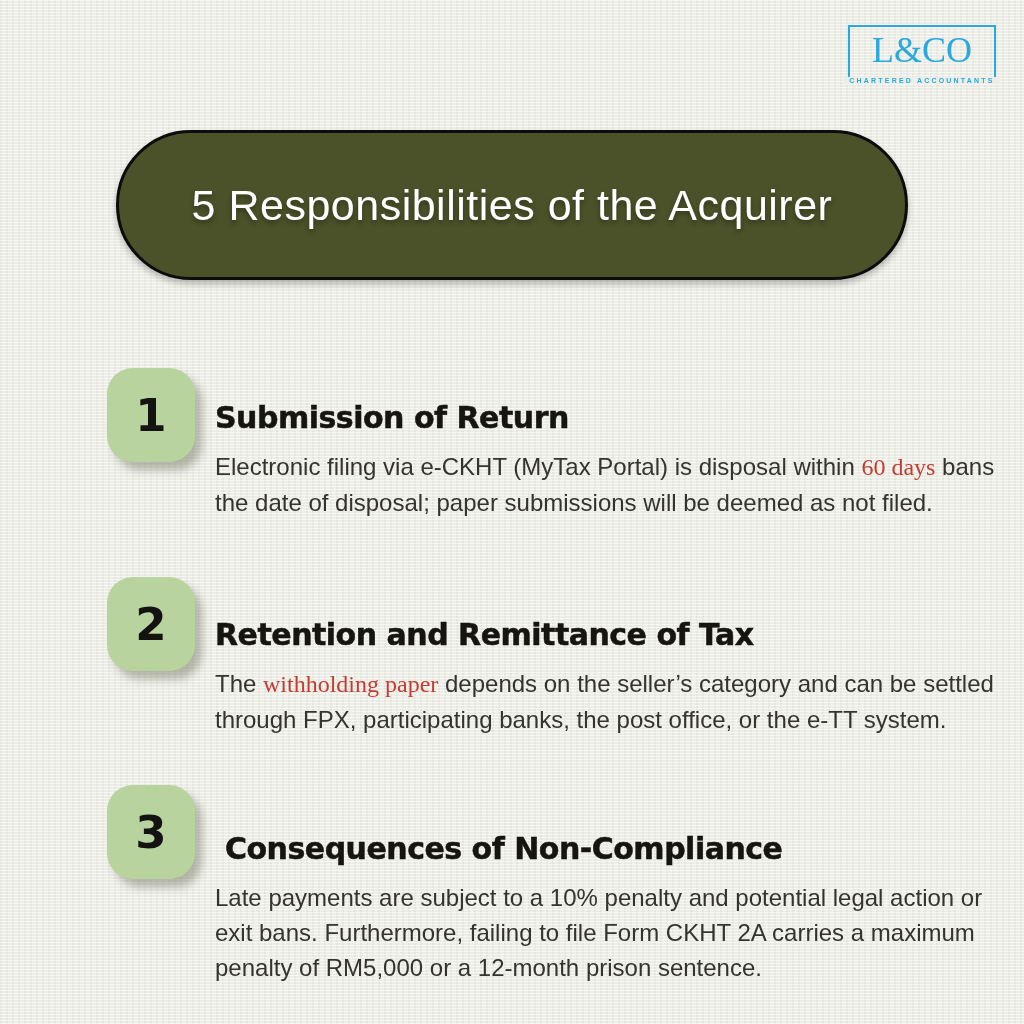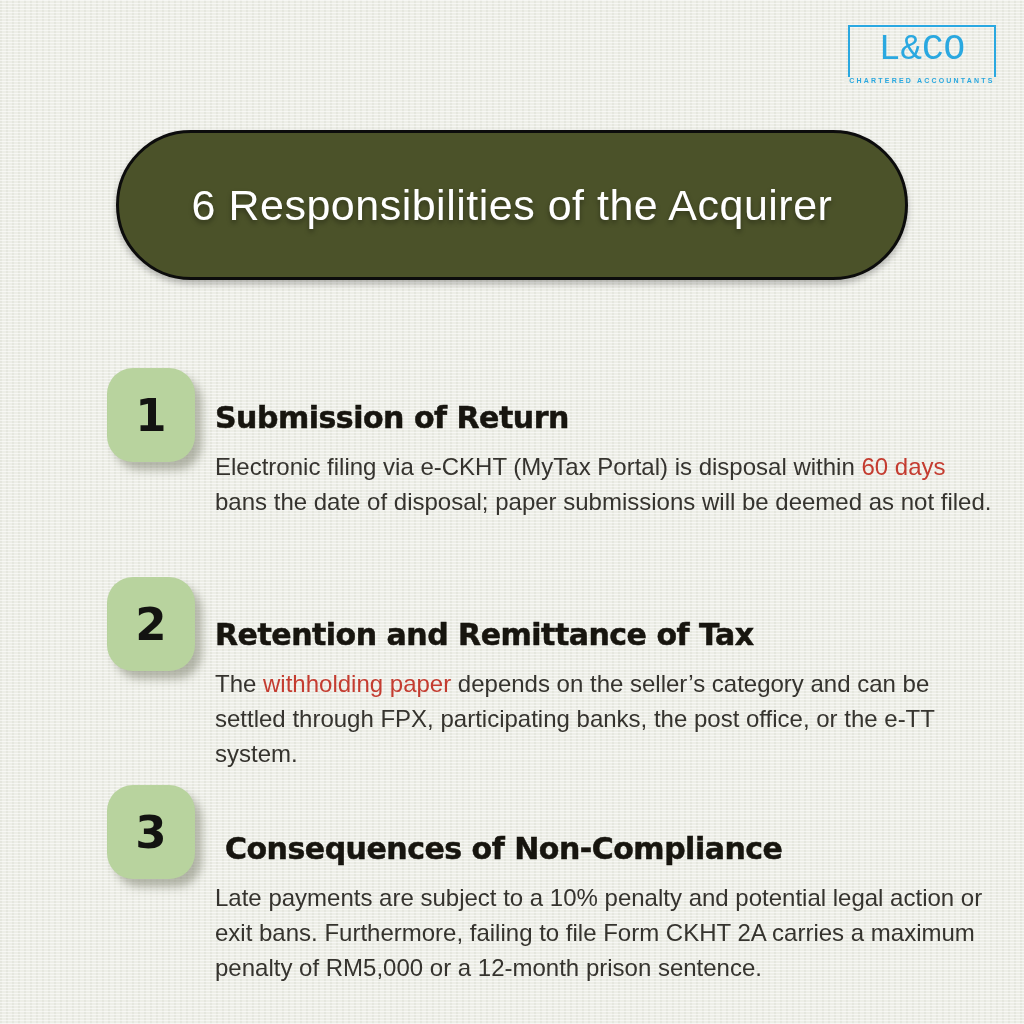--- a/index.html
+++ b/index.html
@@ -23,21 +23,21 @@
       repeating-linear-gradient(90deg, rgba(196,199,185,0.20) 0px, rgba(196,199,185,0.20) 2px, rgba(0,0,0,0) 2px, rgba(0,0,0,0) 6px);
   }
 
   
   .logo{
     position:absolute; left:848px; top:25px; width:148px; height:56px;
     border:2px solid var(--logo-blue);
     display:flex; align-items:center; justify-content:center;
   }
   .logo-name{
-    font-family:Liberation Mono, monospace;
+    font-family:Liberation Serif, serif;
     font-size:36px; line-height:36px; color:var(--logo-blue);
     letter-spacing:0px; padding-bottom:6px;
   }
   .logo-tagline{
     position:absolute; bottom:-5px; left:50%; transform:translateX(-50%);
     background:var(--background); padding:0 5px;
     font-size:7px; letter-spacing:2.2px; white-space:nowrap;
     color:var(--logo-blue); font-weight:bold;
   }
 
@@ -83,32 +83,32 @@
     font-weight:800; font-size:30px; line-height:36px;
     letter-spacing:-0.5px; color:var(--heading-text);
     white-space:pre-wrap;
     margin-top:44px;
     -webkit-text-stroke:0.5px var(--heading-text);
   }
   .body{
     margin-top:13px;
     font-size:24px; line-height:35px; color:var(--body-text);
   }
-  .body .hl{color:var(--highlight);}
+  .body .hl{color:var(--highlight);font-family:Liberation Serif, serif;}
 </style>
 </head>
 <body>
 
 <div class="logo">
   <div class="logo-name">L&amp;CO</div>
   <div class="logo-tagline">CHARTERED ACCOUNTANTS</div>
 </div>
 
 <div class="banner">
-  <div class="banner-title">6 Responsibilities of the Acquirer</div>
+  <div class="banner-title">5 Responsibilities of the Acquirer</div>
 </div>
 
 <div class="sections">
   <section class="section">
     <div class="badge">
       <span class="badge-num">1</span>
     </div>
     <div class="content">
       <h2 class="heading">Submission of Return</h2>
       <p class="body"><span>Electronic filing via e-CKHT (MyTax Portal) is disposal within </span><span class="hl">60 days</span><span> bans the date of disposal; paper submissions will be deemed as not filed.</span></p>

